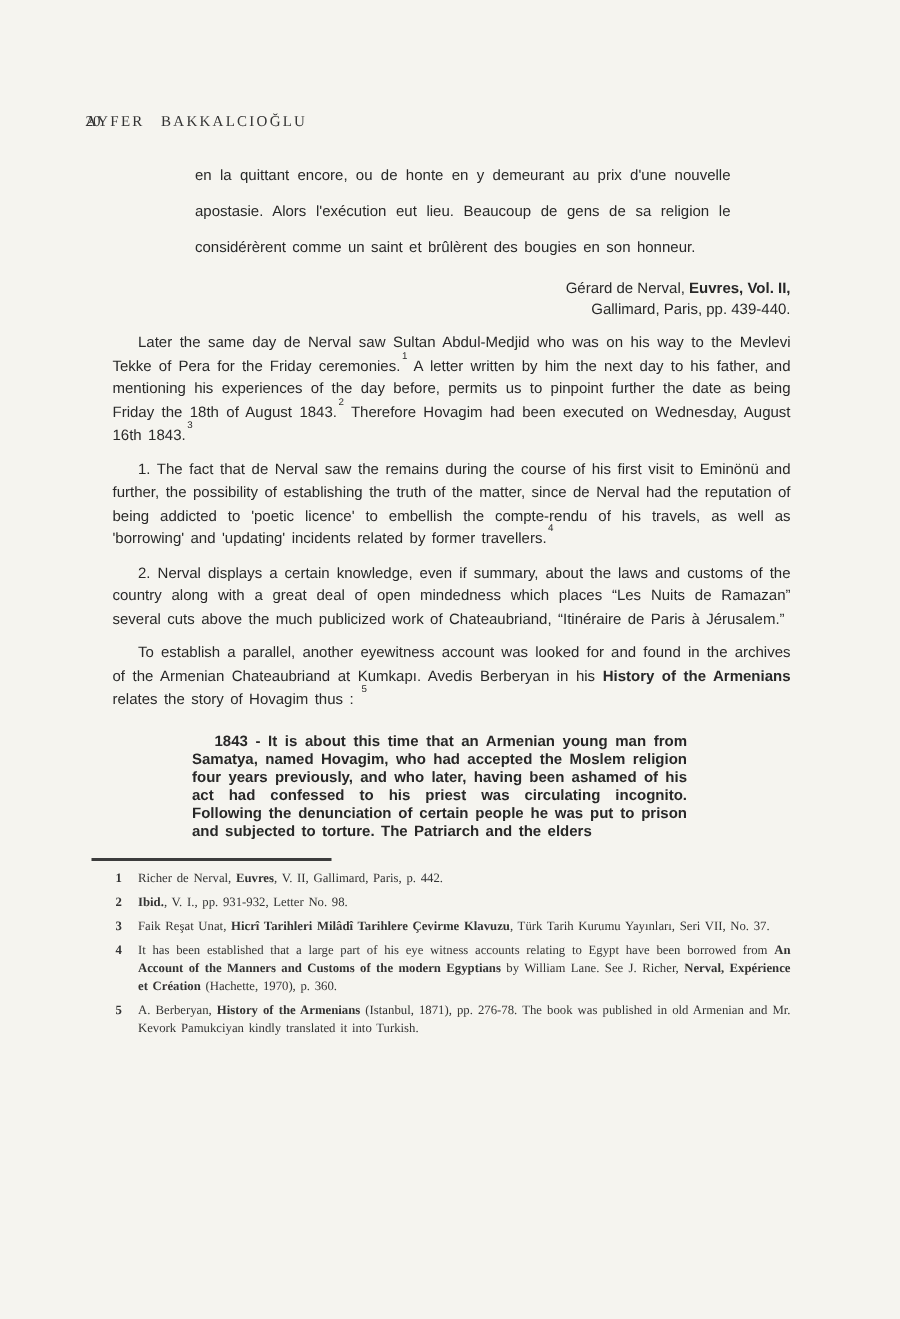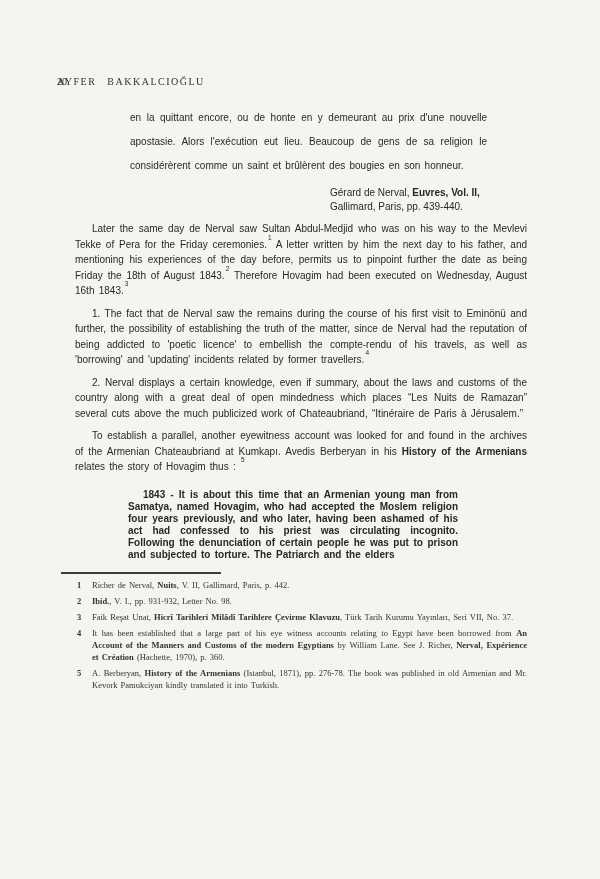--- a/index.html
+++ b/index.html
@@ -32,21 +32,21 @@
     text-align: justify; text-indent: 17px;
     word-spacing: 1.5px;
   }
   .bquote {
     font-size: 10px; line-height: 24px;
     text-align: justify; word-spacing: 1.5px;
   }
   .q1 { margin: 106px 40px 0 55px; }
   .q2 { margin: 14px 69px 0 53px; line-height: 12px; text-indent: 15px; font-weight: bold; }
 
-  .attribution { margin: 8px 0 0 255px; }
+  .attribution { margin: 8px 0 0 255px; text-align: right; }
   .attr-line { font-size: 10px; line-height: 13.5px; }
 
   sup {
     font-size: 6.5px; line-height: 0;
     position: relative; top: -3.5px; margin-left: 1px;
   }
   b { font-weight: bold; }
 
   .fn-rule {
     margin-top: 11px; margin-left: -14px;
@@ -92,21 +92,21 @@
 
     <p class="body-p"><span>To establish a parallel, another eyewitness account was looked for and found in the archives of the Armenian Chateaubriand at Kumkapı. Avedis Berberyan in his </span><b>History of the Armenians</b><span> relates the story of Hovagim thus : </span><sup>5</sup></p>
 
     <p class="bquote q2">1843 - It is about this time that an Armenian young man from Samatya, named Hovagim, who had accepted the Moslem religion four years previously, and who later, having been ashamed of his act had confessed to his priest was circulating incognito. Following the denunciation of certain people he was put to prison and subjected to torture. The Patriarch and the elders</p>
 
     <div class="fn-rule"></div>
 
     <ol class="footnotes">
       <li class="fn">
         <span class="fn-num">1</span>
-        <span class="fn-text"><span>Richer de Nerval, </span><b>Nuits</b><span>, V. II, Gallimard, Paris, p. 442.</span></span>
+        <span class="fn-text"><span>Richer de Nerval, </span><b>Euvres</b><span>, V. II, Gallimard, Paris, p. 442.</span></span>
       </li>
       <li class="fn">
         <span class="fn-num">2</span>
         <span class="fn-text"><b>Ibid.</b><span>, V. I., pp. 931-932, Letter No. 98.</span></span>
       </li>
       <li class="fn">
         <span class="fn-num">3</span>
         <span class="fn-text"><span>Faik Reşat Unat, </span><b>Hicrî Tarihleri Milâdî Tarihlere Çevirme Klavuzu</b><span>, Türk Tarih Kurumu Yayınları, Seri VII, No. 37.</span></span>
       </li>
       <li class="fn">

